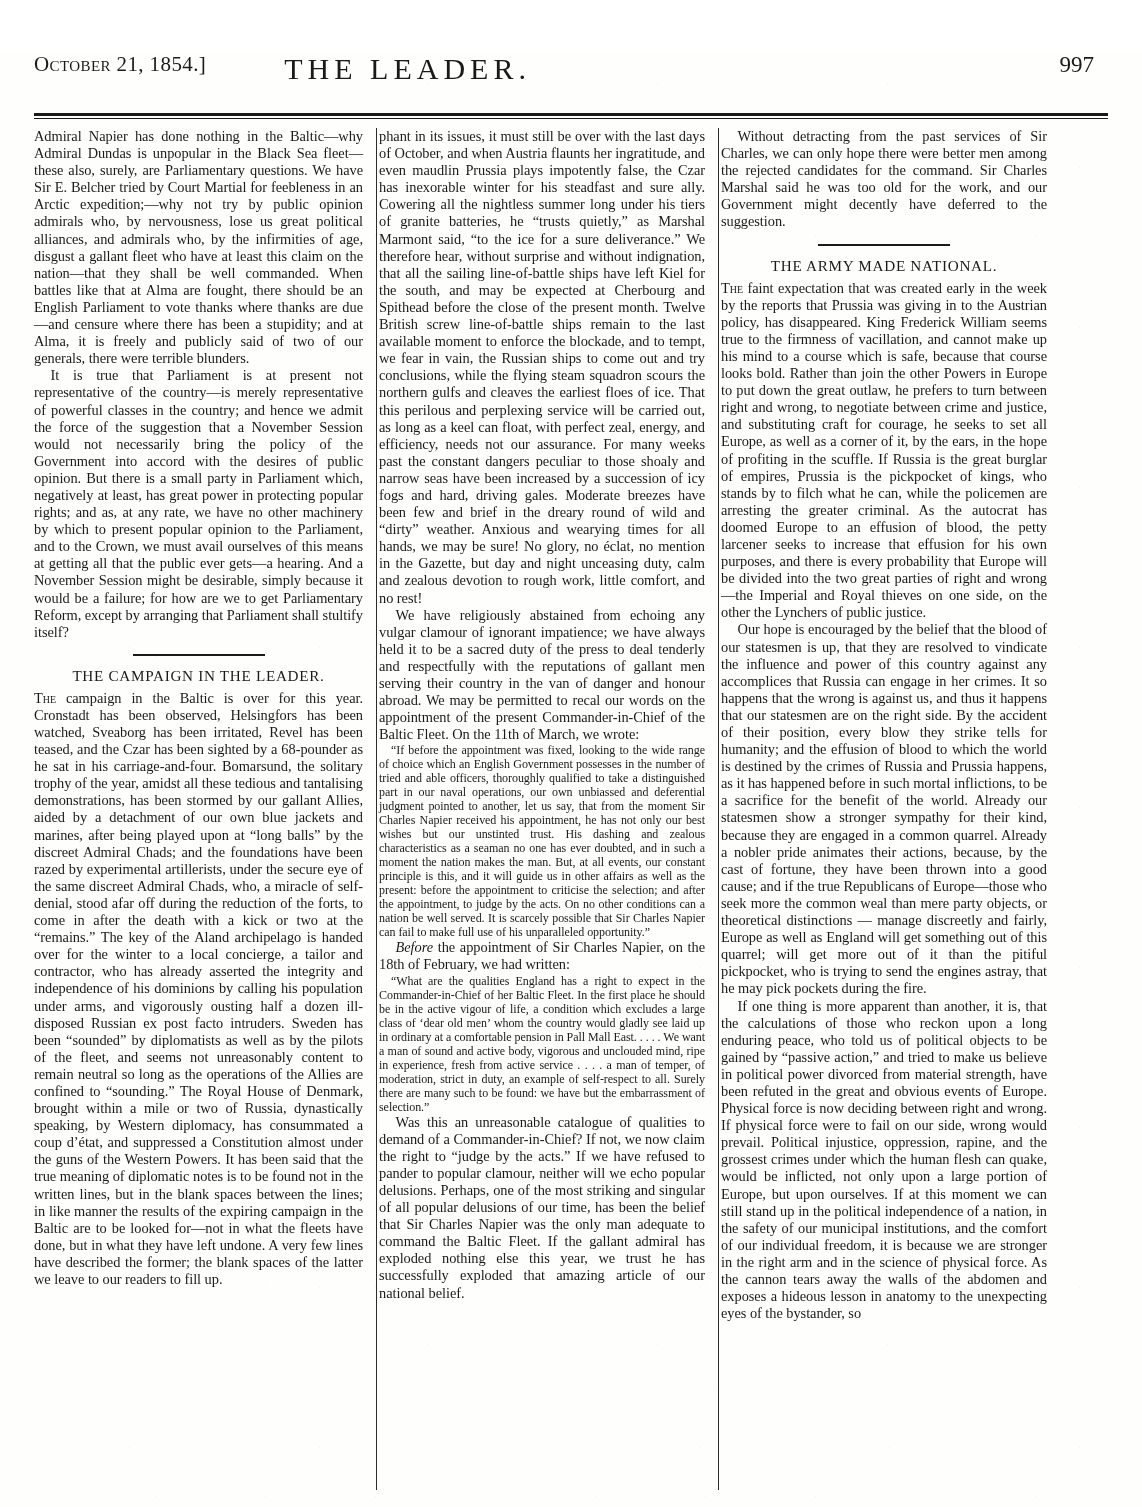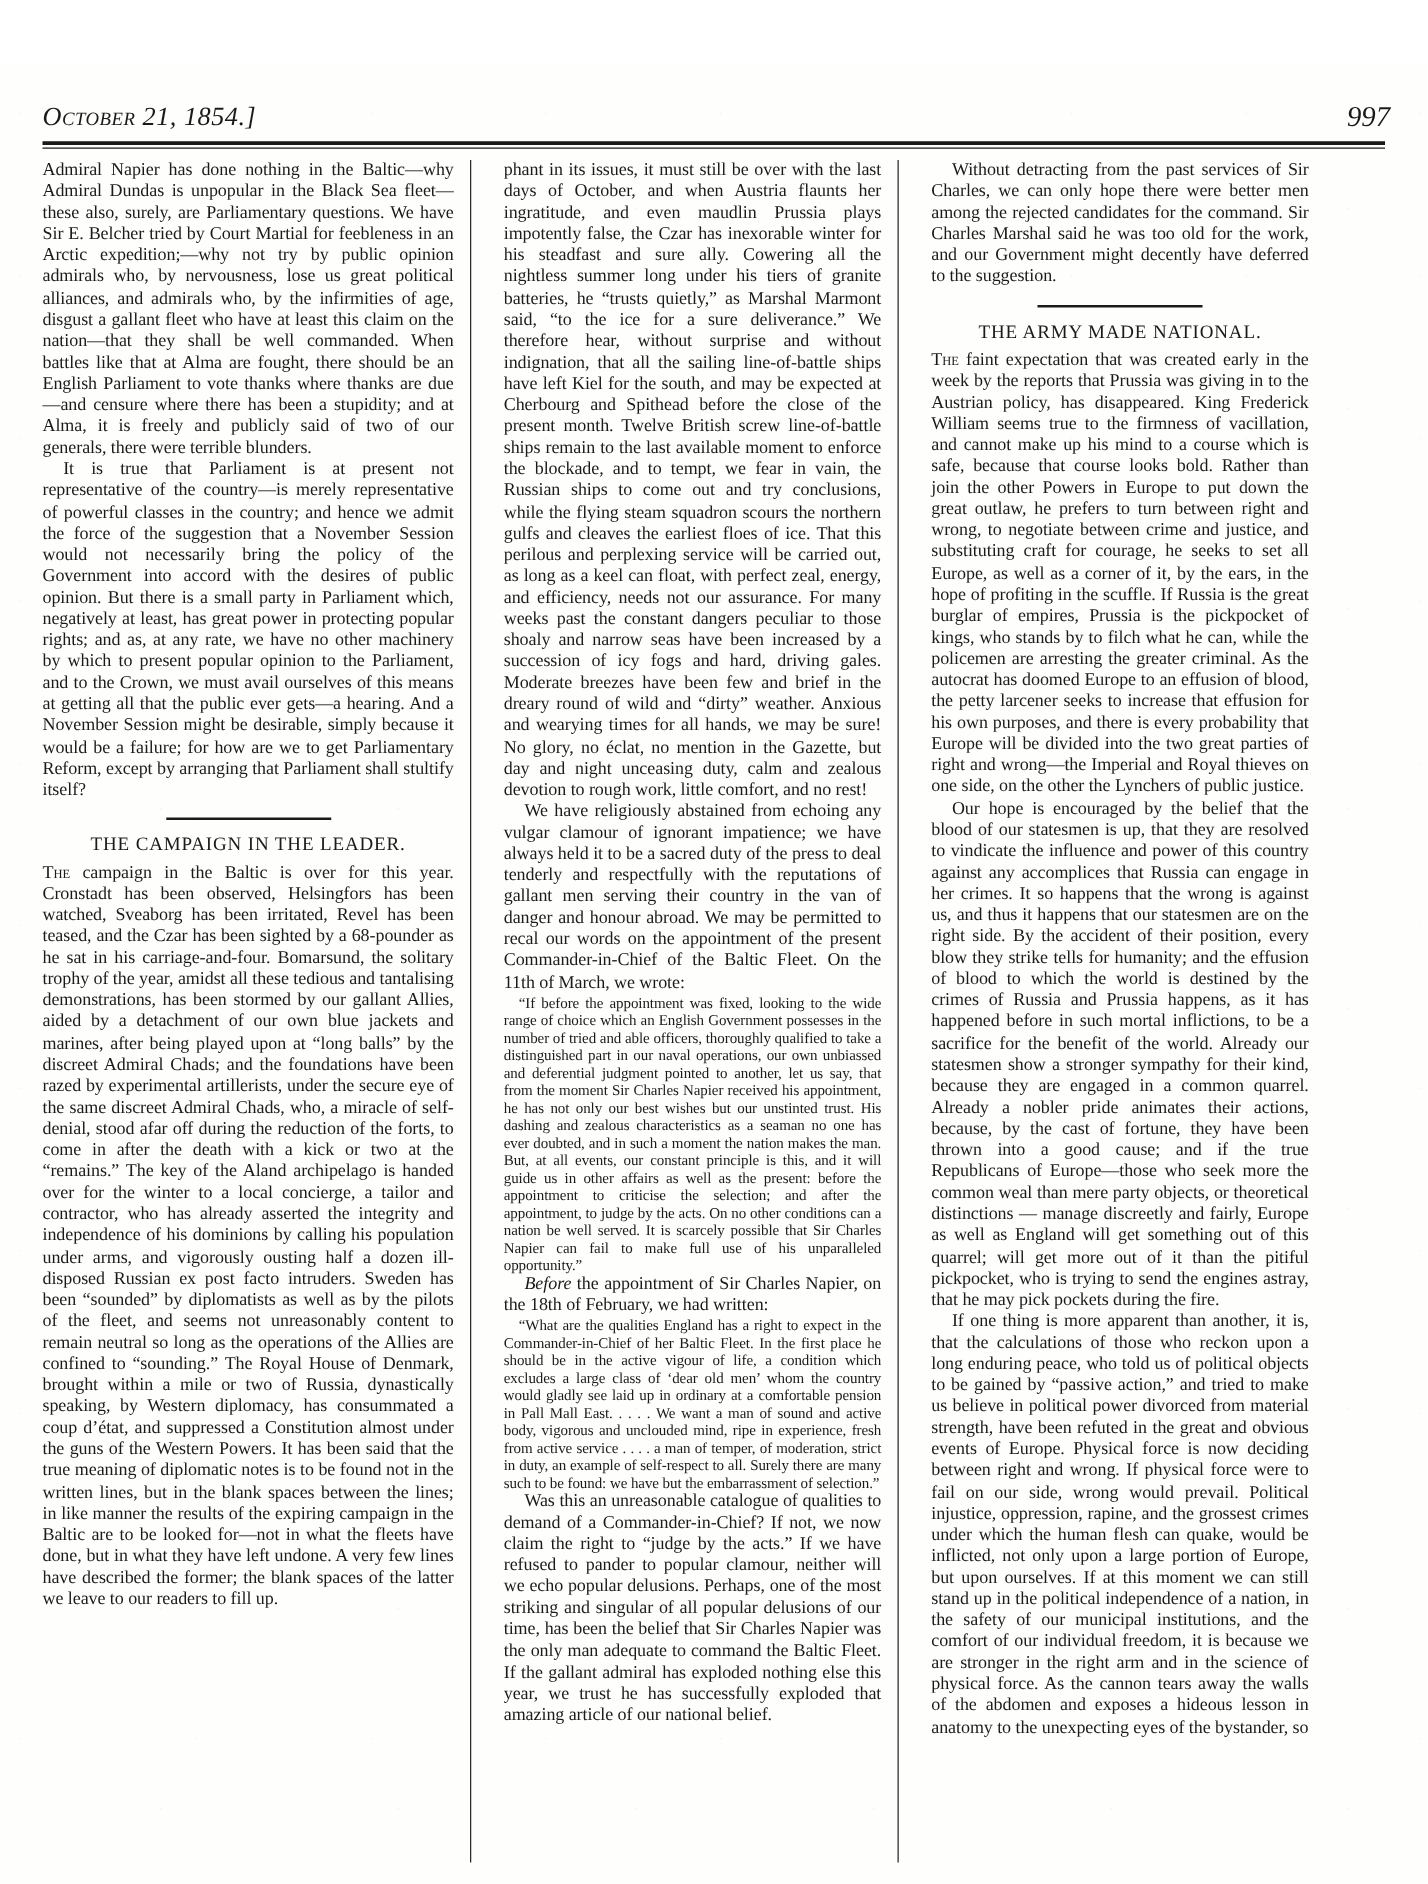--- a/index.html
+++ b/index.html
@@ -21,25 +21,23 @@
     height: 1507px;
     box-sizing: border-box;
     padding: 0;
     background: #fefefc;
   }
 
   
   .masthead {
     position: relative;
     height: 56px;
-    margin: 52px 30px 0 34px;
+    margin: 52px 48px 0 34px;
     display: flex;
-    align-items: flex-end;
     justify-content: space-between;
-    font-style: italic;
   }
   .masthead-date {
     font-variant: small-caps;
     font-size: 21px;
     letter-spacing: 0.4px;
     white-space: nowrap;
     padding-bottom: 2px;
     flex: 0 0 auto;
   }
   .masthead-title {
@@ -76,21 +74,21 @@
     display: flex;
     margin: 9px 34px 0 34px;
     height: 1362px;
   }
   .col {
     width: 329px;
     box-sizing: border-box;
     position: relative;
   }
   .col + .col {
-    padding-left: 26px;
+    padding-left: 2px;
     margin-left: 13px;
     border-left: 1px solid #2b2b2b;
   }
 
   
   .col p {
     margin: 0;
     font-size: 14.4px;
     line-height: 17.1px;
     text-align: justify;
@@ -143,20 +141,21 @@
     background-size: 140px 130px, 190px 160px, 110px 210px, 230px 180px;
   }
 </style>
 </head>
 <body>
 
 <div class="page">
 
   <div class="masthead">
     <div class="masthead-date">October 21, 1854.]</div>
+    <div class="masthead-title">THE LEADER.</div>
     <div class="masthead-folio">997</div>
   </div>
 
   <hr class="masthead-rule">
   <hr class="masthead-rule-thin">
 
   <div class="columns">
     <div class="col" id="col-1">
         <p class=" noindent"><span>Admiral Napier has done nothing in the Baltic—why Admiral Dundas is unpopular in the Black Sea fleet—these also, surely, are Parliamentary questions. We have Sir E. Belcher tried by Court Martial for feebleness in an Arctic expedition;—why not try by public opinion admirals who, by nervousness, lose us great political alliances, and admirals who, by the infirmities of age, disgust a gallant fleet who have at least this claim on the nation—that they shall be well commanded. When battles like that at Alma are fought, there should be an English Parliament to vote thanks where thanks are due—and censure where there has been a stupidity; and at Alma, it is freely and publicly said of two of our generals, there were terrible blunders.</span></p>
         <p class=""><span>It is true that Parliament is at present not representative of the country—is merely representative of powerful classes in the country; and hence we admit the force of the suggestion that a November Session would not necessarily bring the policy of the Government into accord with the desires of public opinion. But there is a small party in Parliament which, negatively at least, has great power in protecting popular rights; and as, at any rate, we have no other machinery by which to present popular opinion to the Parliament, and to the Crown, we must avail ourselves of this means at getting all that the public ever gets—a hearing. And a November Session might be desirable, simply because it would be a failure; for how are we to get Parliamentary Reform, except by arranging that Parliament shall stultify itself?</span></p>

